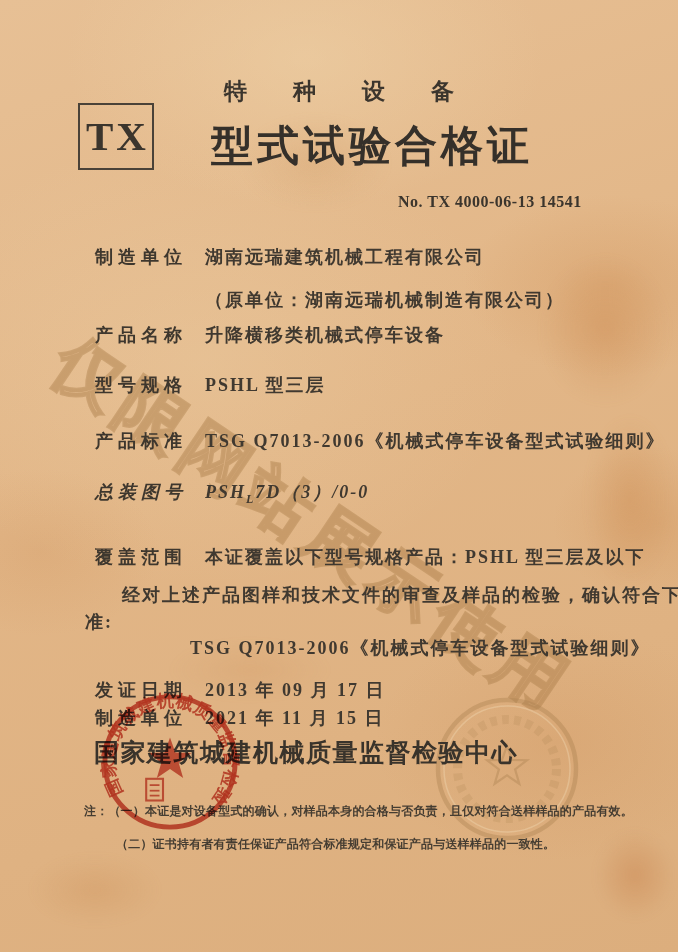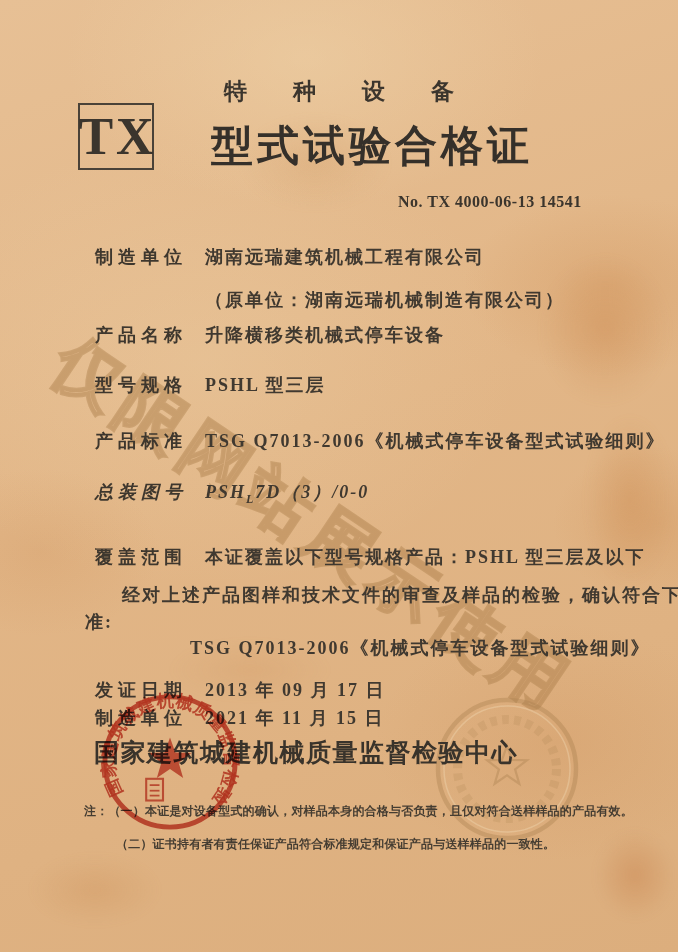--- a/index.html
+++ b/index.html
@@ -30,21 +30,21 @@
     transform:rotate(34deg);transform-origin:0 0;
     font-size:68px;font-weight:bold;letter-spacing:8px;white-space:nowrap;
     color:rgba(196,152,98,0.14);
     -webkit-text-stroke:2.5px rgba(170,124,72,0.42);
   }
 
   .heading{position:absolute;z-index:2;top:76px;left:0;width:100%;text-align:center;
     font-size:23px;font-weight:bold;letter-spacing:46px;text-indent:46px;color:#3b352d;}
   .tx-box{position:absolute;z-index:2;left:78px;top:103px;width:72px;height:63px;
     border:2px solid #4a4238;display:flex;align-items:center;justify-content:center;}
-  .tx-box span{font-size:52px;font-weight:600;letter-spacing:3px;color:#3b352d;line-height:1;text-indent:3px;}
+  .tx-box span{font-size:41px;font-weight:600;letter-spacing:3px;color:#3b352d;line-height:1;text-indent:3px;}
   .title{position:absolute;z-index:2;left:203px;top:110px;margin:8px;font-size:42px;font-weight:bold;
     letter-spacing:4px;color:#35302a;white-space:nowrap;}
   .serial{position:absolute;z-index:2;left:398px;top:193px;font-size:16px;font-weight:600;
     letter-spacing:0.5px;color:#3b352d;white-space:nowrap;}
 
   .row{position:absolute;z-index:2;left:95px;white-space:nowrap;font-size:18px;font-weight:600;}
   .row .label{display:inline-block;width:110px;letter-spacing:5px;color:#3e372e;}
   .row .value{letter-spacing:2px;color:#403930;}
   .subrow{position:absolute;z-index:2;left:205px;white-space:nowrap;font-size:18px;font-weight:600;letter-spacing:2px;color:#403930;}
   .f0{top:245px;} .f0s{top:288px;} .f1{top:323px;} .f2{top:373px;} .f3{top:429px;} .f4{top:480px;font-style:italic;} .f5{top:545px;}

